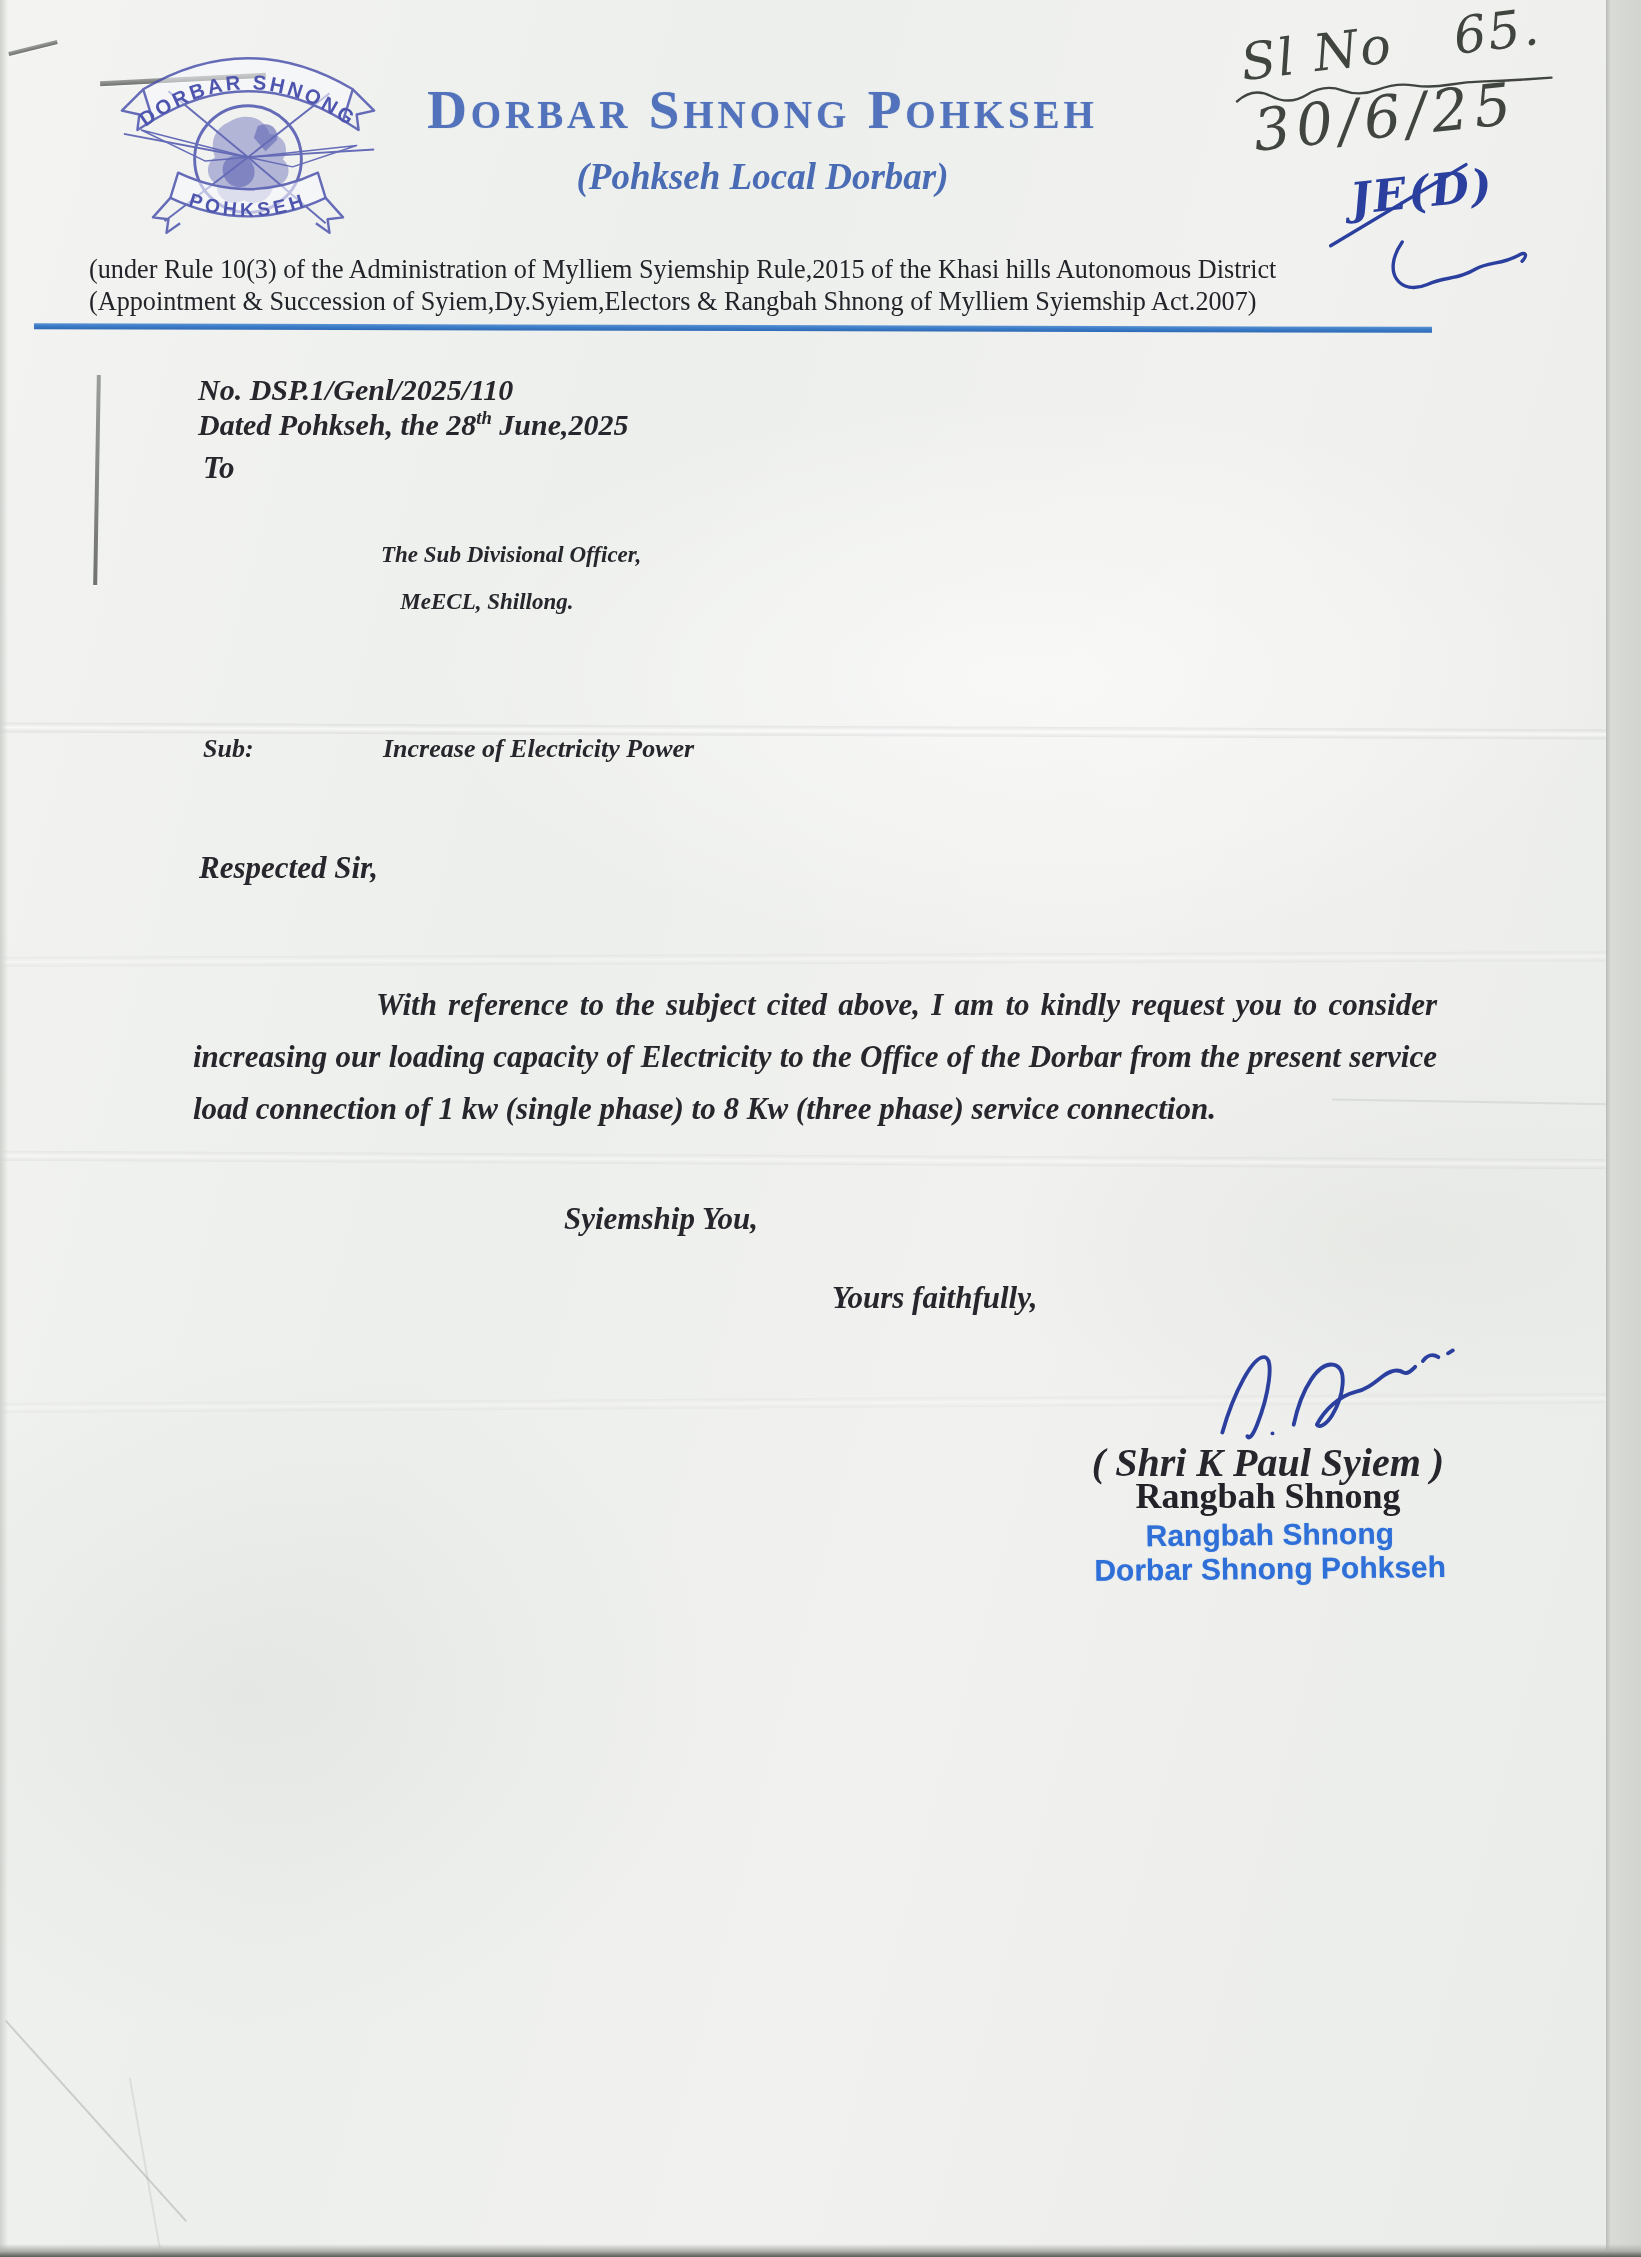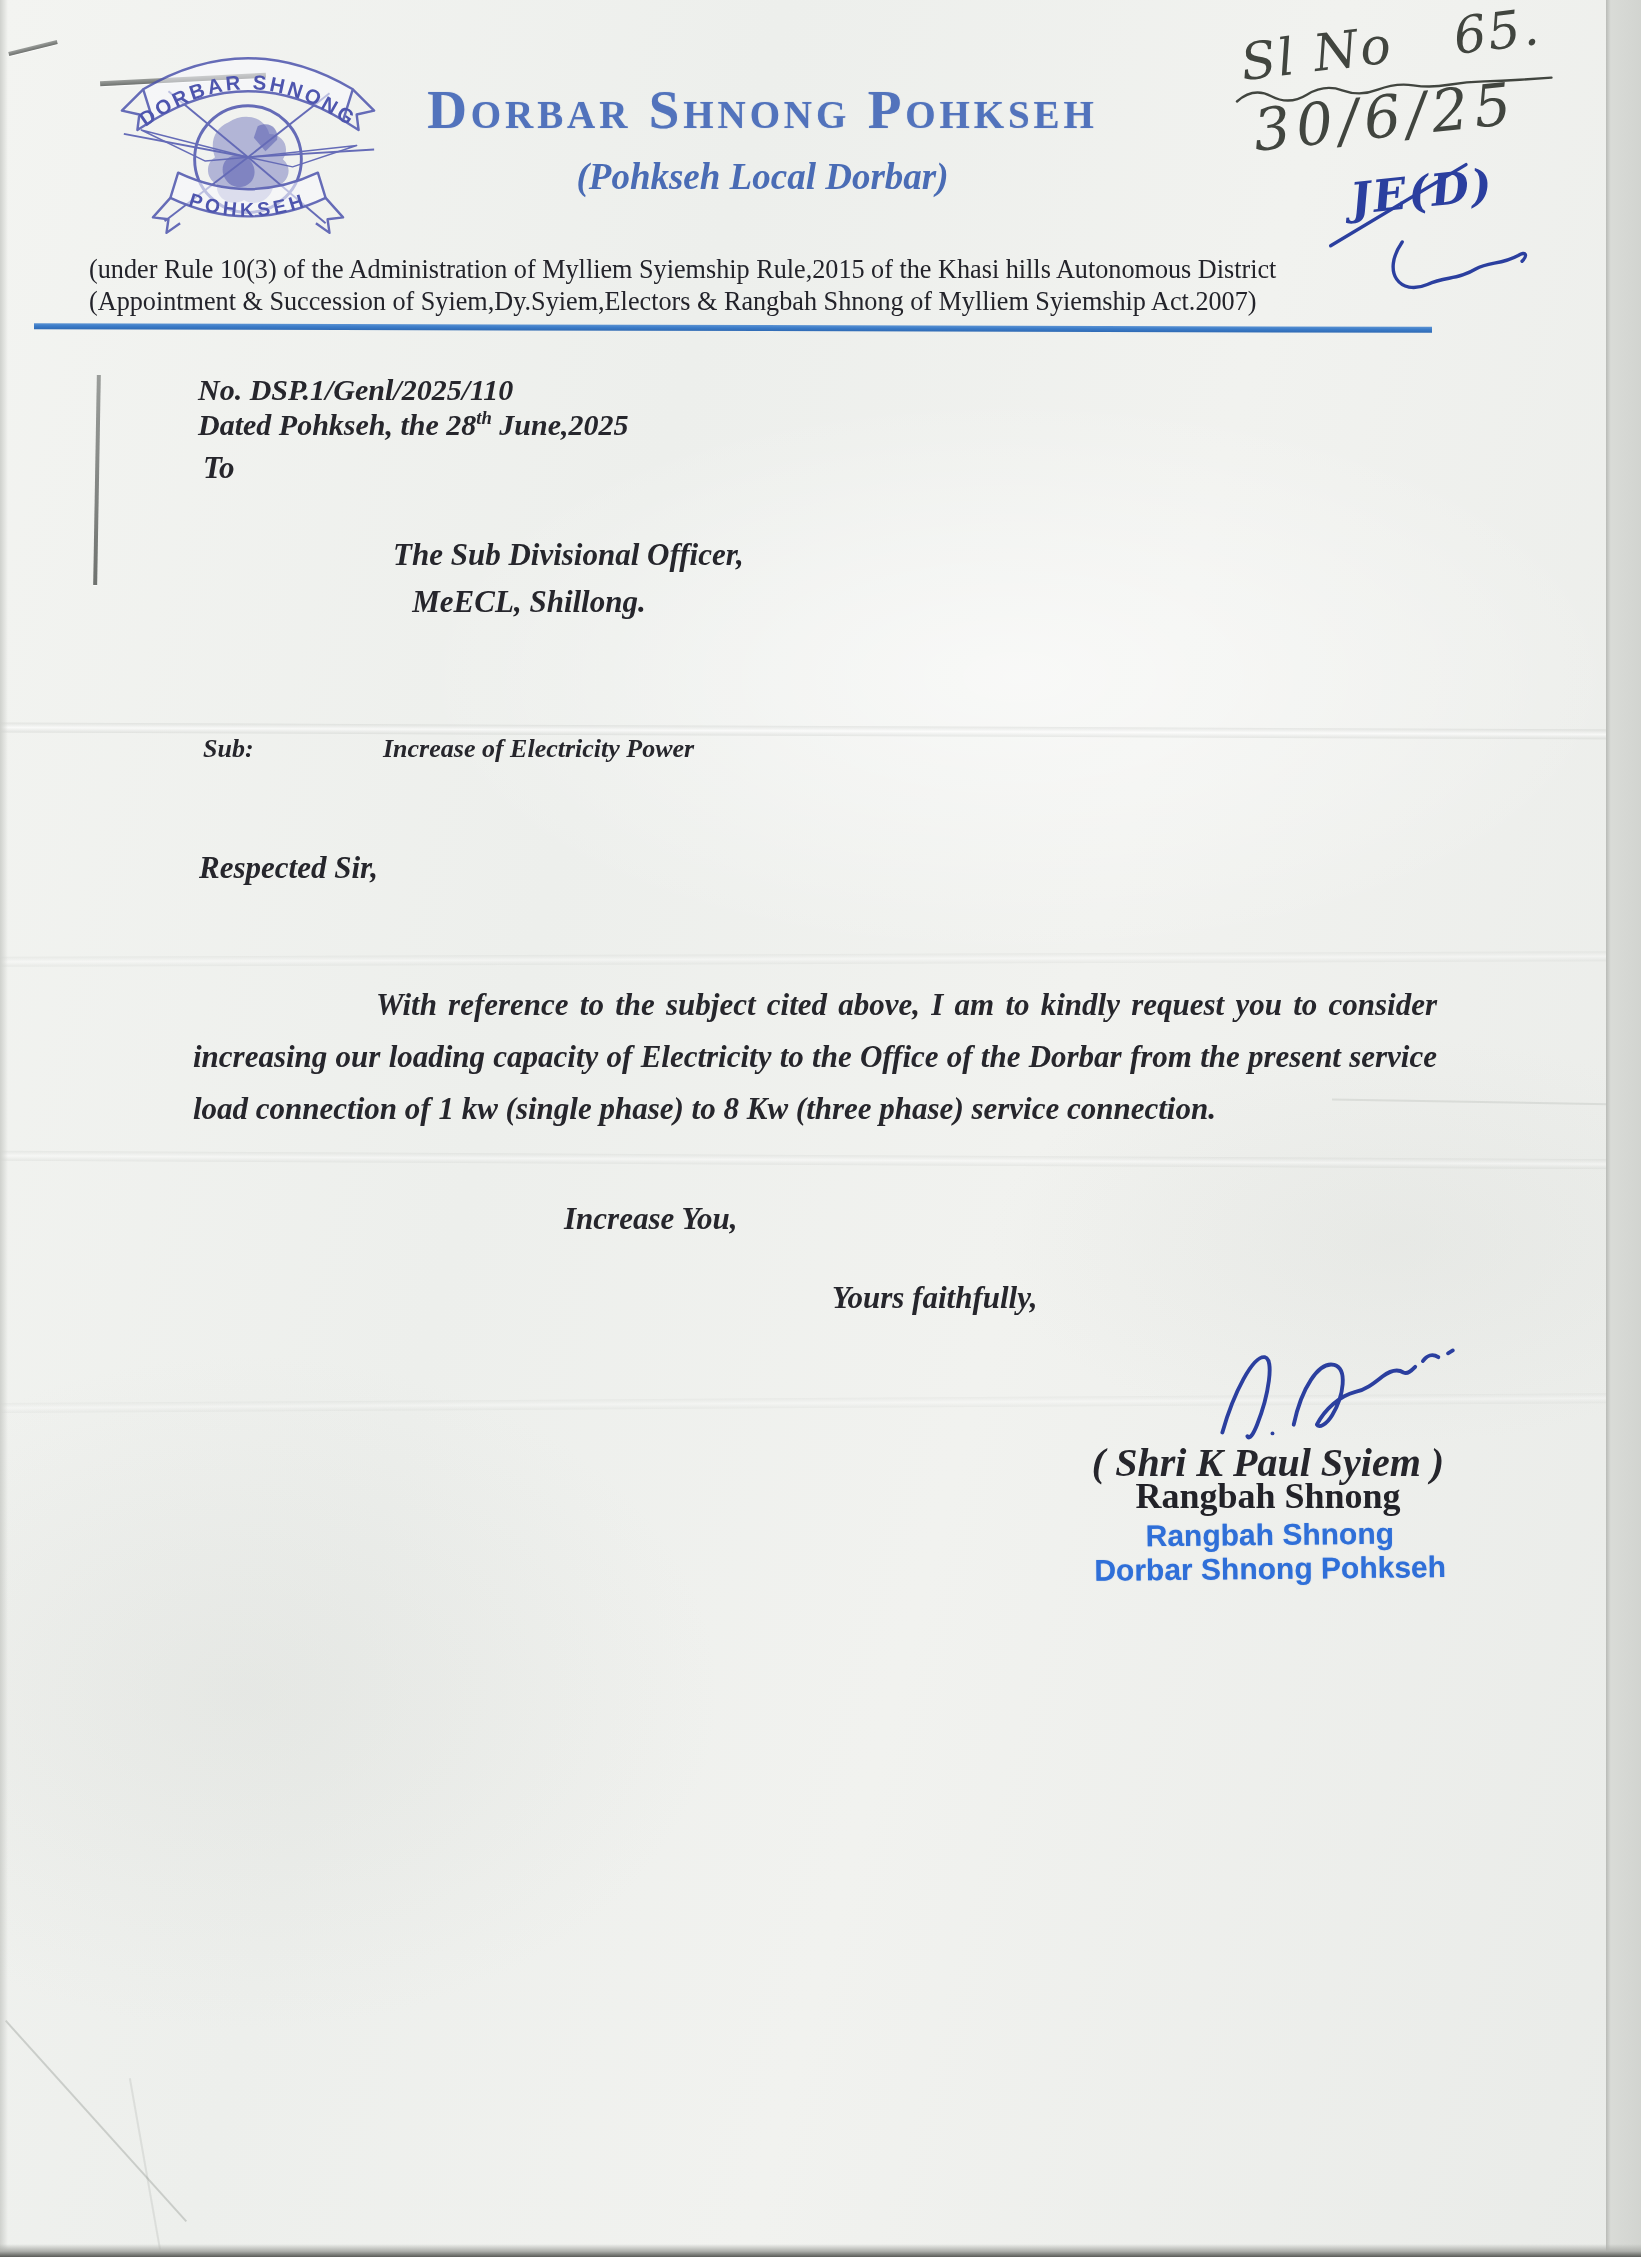--- a/index.html
+++ b/index.html
@@ -42,21 +42,21 @@
   .serial .val{margin-left:62px;}
   .serial-wave{left:1232px;top:75px;transform:rotate(-4deg);}
   .recv-date{left:1253px;top:83px;font-size:58px;transform:rotate(-6deg);letter-spacing:5.8px;}
   .je-mark{left:1350px;top:166px;font-size:44px;font-weight:700;transform:rotate(-6deg);letter-spacing:1.9px;}
   .je-svg{left:1321px;top:153px;}
   
   .ink{font-weight:700;font-style:italic;color:#26262c;}
   .ref-row{left:198px;top:373px;width:1141px;display:flex;justify-content:space-between;font-size:30px;flex-direction:column;}
   sup{font-size:.62em;}
   .to{left:203px;top:450px;font-size:31px;}
-  .address{left:381px;top:531px;font-size:31px;line-height:47px;margin-left:12px;}
+  .address{left:381px;top:531px;font-size:23px;line-height:47px;}
   .address div:nth-child(2){margin-left:19.3px;}
   .address div:nth-child(3){margin-left:13.5px;}
   .subject{left:203px;top:734px;font-size:26px;display:flex;}
   .subject .lab{width:180px;}
   .greeting{left:199px;top:850px;font-size:31px;}
   .bodypar{left:193px;top:979px;width:1244px;font-size:31px;line-height:52px;
         text-align:justify;text-indent:183px;}
   .thanking{left:564px;top:1201px;font-size:31px;}
   .faithfully{left:832px;top:1280px;font-size:31px;}
   .main-sig{left:1205px;top:1334px;}
@@ -160,21 +160,21 @@
 
   <div class="abs ink subject">
     <span class="lab">Sub:</span>
     <span>Increase of Electricity Power</span>
   </div>
 
   <div class="abs ink greeting">Respected Sir,</div>
 
   <div class="abs ink bodypar">With reference to the subject cited above, I am to kindly request you to consider increasing our loading capacity of Electricity to the Office of the Dorbar from the present service load connection of 1 kw (single phase) to 8 Kw (three phase) service connection.</div>
 
-  <div class="abs ink thanking">Increase You,</div>
+  <div class="abs ink thanking">Syiemship You,</div>
   <div class="abs ink faithfully">Yours faithfully,</div>
 
   <svg class="abs main-sig" width="270" height="111" viewBox="0 0 280 115">
     <g stroke="#2b3f9f" stroke-width="4" fill="none" stroke-linecap="round" stroke-linejoin="round">
       <path d="M18,102 C30,60 50,22 62,24 C72,26 66,64 54,94 C50,104 46,110 44,106"></path>
       <circle cx="70" cy="103" r="2" fill="#2b3f9f" stroke="none"></circle>
       <path d="M92,94 C100,56 118,28 134,32 C148,36 144,64 132,84 C126,94 118,98 116,94 C124,78 140,64 156,60 C166,58 174,52 184,44 C192,38 200,36 206,40 C210,42 214,38 218,34"></path>
       <path d="M226,28 C230,22 236,20 242,24 M252,20 l5,-3"></path>
     </g>
   </svg>

